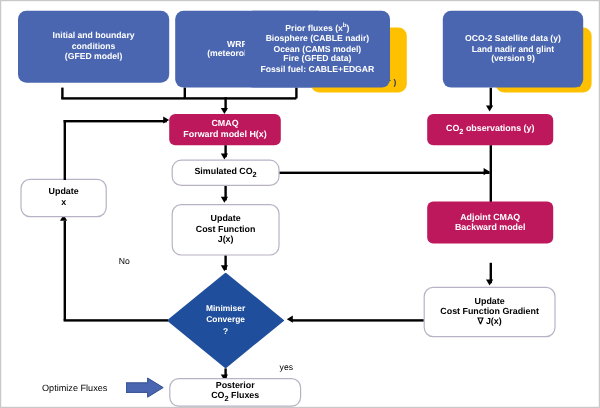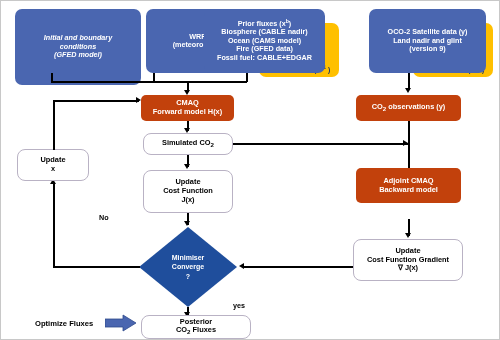--- a/index.html
+++ b/index.html
@@ -8,21 +8,21 @@
   #figure{position:relative;width:500px;height:340px;box-sizing:border-box;
           border:1px solid #c8c8c8;background:#ffffff;}
 
   .node{position:absolute;box-sizing:border-box;display:flex;
         align-items:center;justify-content:center;text-align:center;
         font-weight:bold;line-height:1.18;}
 
   
   .blue-med{background:#4a66b0;color:#ffffff;border-radius:7px;font-size:7.2px;}
   
-  .blue-dark{background:#c2410c;color:#ffffff;border-radius:5px;font-size:7.4px;}
+  .blue-dark{background:#be185d;color:#ffffff;border-radius:5px;font-size:7.4px;}
   
   .orange{background:#ffc000;color:#1f3864;border-radius:7px;font-size:7px;
           align-items:flex-end;padding-bottom:3px;}
   
   .white{background:#ffffff;color:#000000;border:1px solid #b9b2c4;
          border-radius:8px;font-size:7.4px;}
 
   .diamond{position:absolute;background:#1f4e9c;}
   .diamond .dtext{position:absolute;inset:0;display:flex;align-items:center;
         justify-content:center;color:#fff;font-size:7px;font-weight:bold;
@@ -34,30 +34,30 @@
   .arrow{position:absolute;width:0;height:0;}
   .arr-down{border-left:3.6px solid transparent;border-right:3.6px solid transparent;
             border-top:5px solid #000;}
   .arr-up{border-left:3.6px solid transparent;border-right:3.6px solid transparent;
           border-bottom:5px solid #000;}
   .arr-right{border-top:3.6px solid transparent;border-bottom:3.6px solid transparent;
              border-left:5px solid #000;}
   .arr-left{border-top:3.6px solid transparent;border-bottom:3.6px solid transparent;
             border-right:5px solid #000;}
 
-  .edge-label{position:absolute;font-size:7.2px;font-weight:bold;color:#000;padding-left:36px;}
-  .caption{position:absolute;font-size:7.6px;font-weight:bold;color:#000;}
+  .edge-label{position:absolute;font-size:7.2px;font-weight:normal;color:#000;padding-left:36px;}
+  .caption{position:absolute;font-size:7.6px;font-weight:normal;color:#000;}
   sup{font-size:0.72em;vertical-align:super;line-height:0;}
 </style>
 </head>
 <body>
 
 <div id="figure">
 
-  <div class="node blue-med" style="left:14px;top:8px;width:126px;height:76px;font-style:italic;">
+  <div class="node blue-med" style="left:14px;top:8px;width:126px;height:60px;">
     <div>
       <span>Initial and boundary</span><br>
       <span>conditions</span><br>
       <span>(GFED model)</span>
     </div>
   </div>
 
   <div class="node blue-med" style="left:145px;top:8px;width:126px;height:64px;">
     <div>
       <span>WRF model</span><br>

